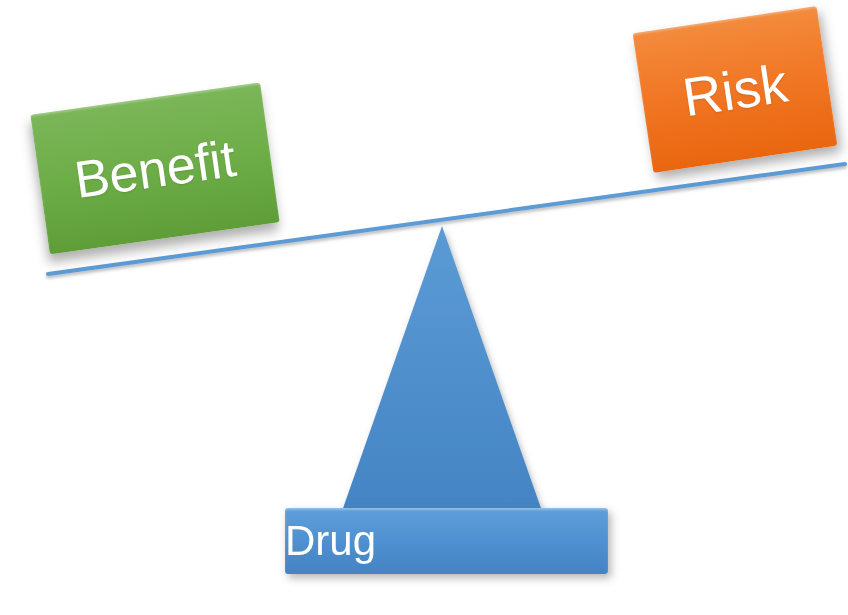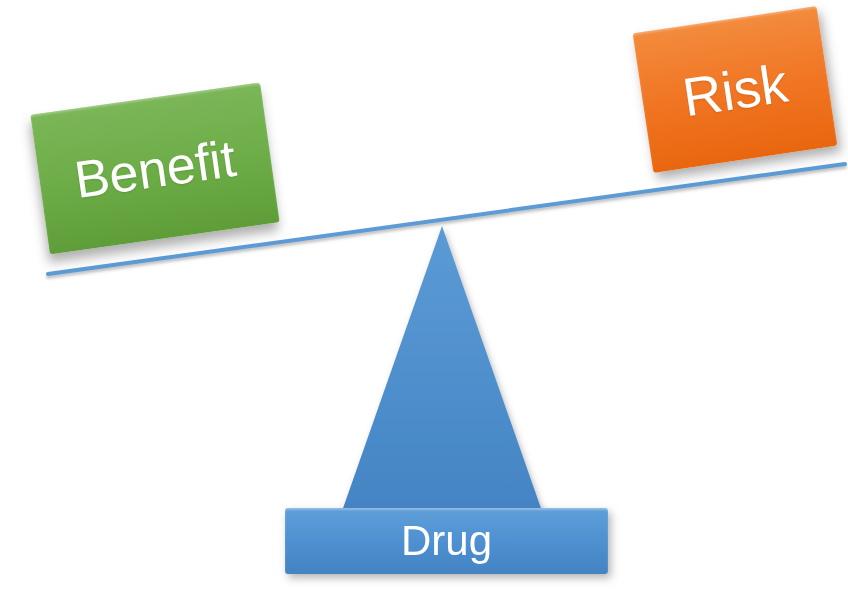--- a/index.html
+++ b/index.html
@@ -69,21 +69,21 @@
     width: 323px;
     height: 66px;
     border-radius: 3px;
     background: linear-gradient(180deg,
       var(--base-blue-light, #5FA0DA) 0%,
       var(--fulcrum-blue, #4E90D1) 50%,
       var(--base-blue-dark, #4583C3) 100%);
     box-shadow: 3px 4px 8px rgba(90,90,90,0.45), inset 0 2px 2px rgba(255,255,255,0.3);
     display: flex;
     align-items: center;
-    justify-content: center;
+    justify-content: flex-start;
   }
   .drug-base .card-label {
     color: var(--label-text, #ffffff);
     font-size: 42px;
     line-height: 1;
   }
   svg { display: block; }
 </style>
 </head>
 <body>

